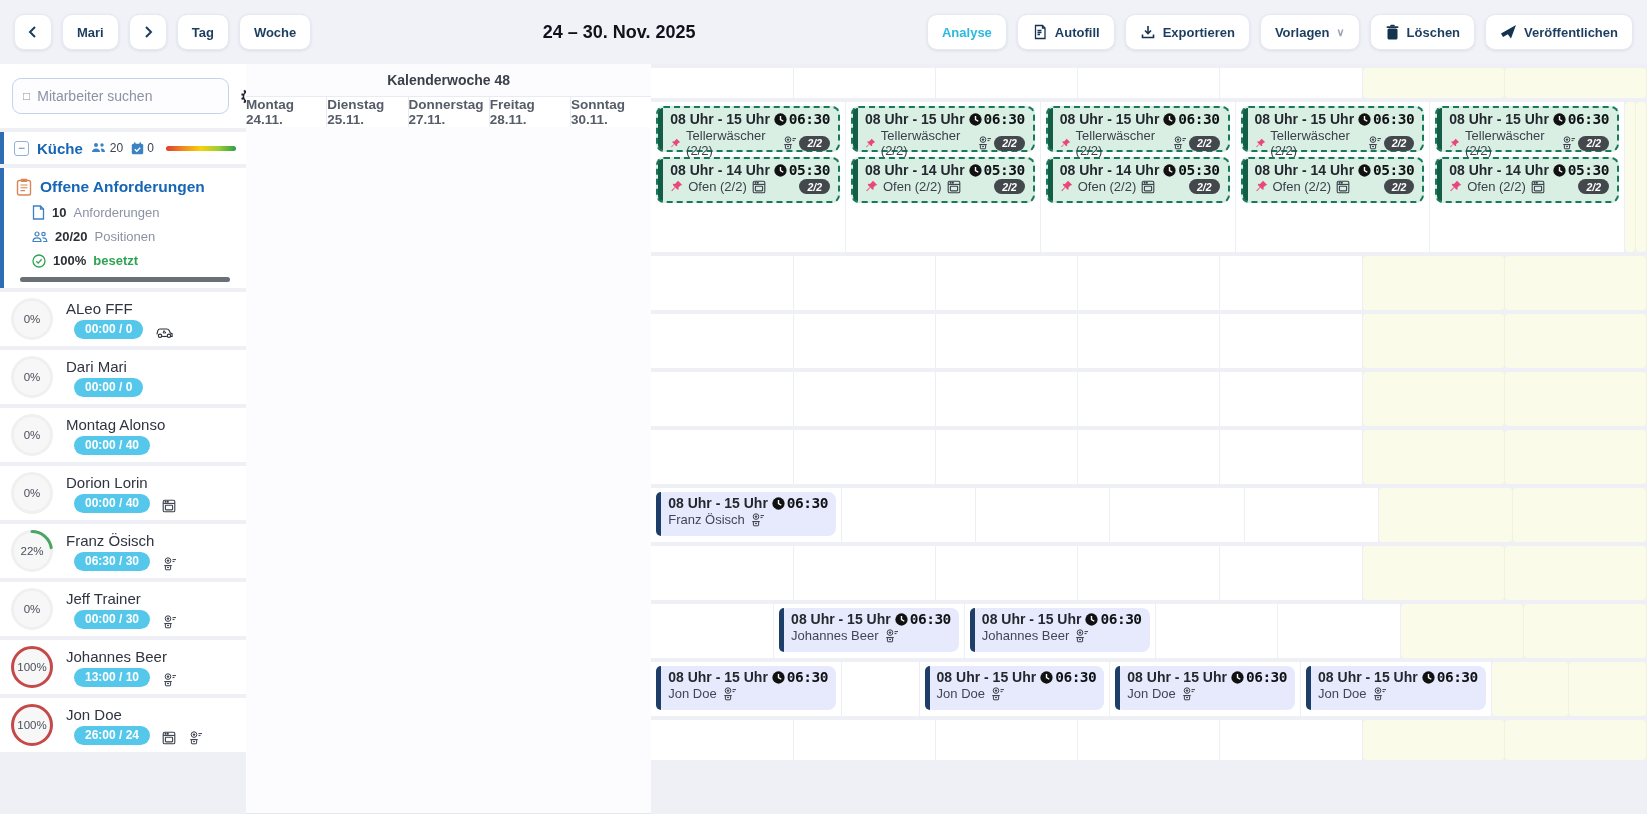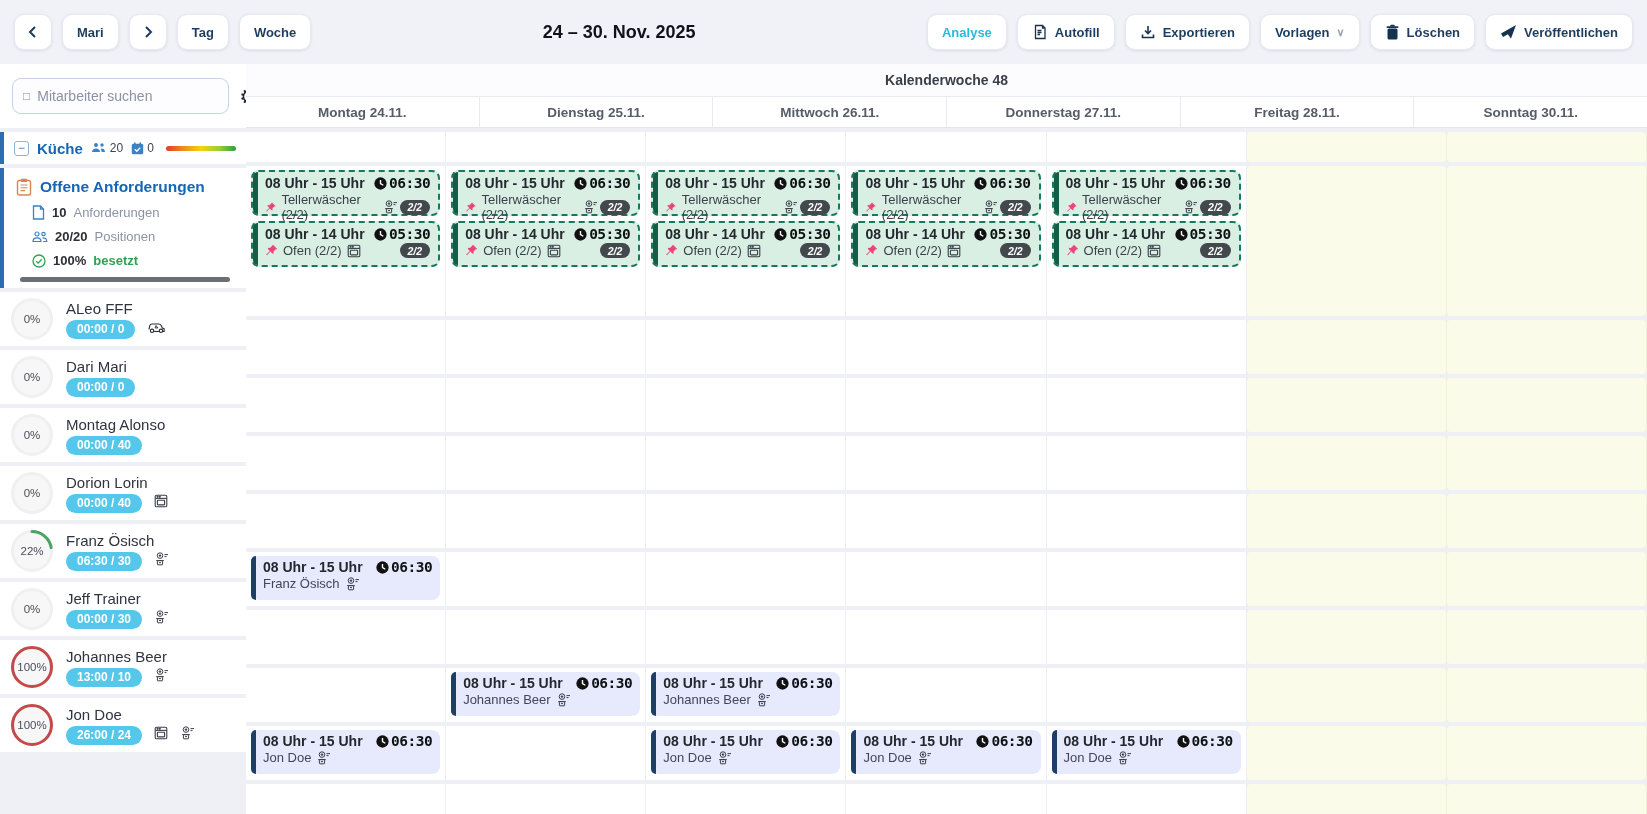--- a/index.html
+++ b/index.html
@@ -16,21 +16,21 @@
     box-shadow:0 1px 3px rgba(30,50,90,.10); font-size:13px; font-weight:600;
     color:#1c3d5f; cursor:pointer; white-space:nowrap; }
   .btn.sq { width:38px; justify-content:center; padding:0; }
   .btn .cyan { color:#2cb9de; }
   .chev { stroke:#1c3d5f; stroke-width:2; fill:none; }
   .dd-chev { color:#9aa3b2; font-size:11px; }
 
   
   .body { display:flex; height:750px; }
   .sidebar { width:246px; flex:0 0 246px; display:flex; flex-direction:column; }
-  .calendar { flex:1; display:flex; flex-direction:column; }
+  .calendar { flex:1; display:flex; flex-direction:row; }
 
   
   .search-block { height:64px; background:#fff; display:flex; align-items:center;
     gap:10px; padding:0 12px; }
   .search-input { flex:1; display:flex; align-items:center; gap:7px; height:36px;
     border:1px solid #c7d3e8; border-radius:9px; background:#fdfdff; padding:0 10px; }
   .search-input .glyph { color:#8a92a3; font-size:12px; }
   .search-input input { border:none; outline:none; background:transparent; flex:1;
     font-size:14px; color:#333; font-family:"Liberation Sans",sans-serif; }
   .search-input input::placeholder { color:#8a92a3; }
@@ -57,21 +57,21 @@
 
   .emp-list { flex:1; margin-top:4px; display:flex; flex-direction:column; gap:4px; }
   .emp-row { height:54px; background:#fff; display:flex; align-items:center;
     padding:0 10px; gap:12px; cursor:pointer; }
   .ring-wrap { position:relative; width:44px; height:44px; flex:0 0 44px; }
   .ring-wrap svg { position:absolute; inset:0; }
   .ring-label { position:absolute; inset:0; display:flex; align-items:center;
     justify-content:center; font-size:11.5px; color:#4a4f58; }
   .emp-main { display:flex; flex-direction:column; gap:3px; }
   .emp-name { font-size:15px; color:#2f3440; }
-  .emp-sub { display:flex; align-items:flex-start; gap:12px; }
+  .emp-sub { display:flex; align-items:flex-end; gap:12px;margin-left:8px; }
   .hours-pill { background:#55c7eb; color:#fff; font-weight:bold; font-size:12px;
     padding:2.5px 11px; border-radius:12px; }
   .emp-icon svg { display:block; }
 
   
   .cal-head { background:#fcfcfe; border-bottom:1px solid #e4e6ee; }
   .week-label { height:32px; display:flex; align-items:center; justify-content:center;
     font-size:14px; font-weight:bold; color:#3a3f4a; }
   .day-row { height:31px; display:flex; border-top:1px solid #e9ebf2; }
   .day-cell { flex:1; display:flex; align-items:center; justify-content:center;
@@ -423,21 +423,20 @@
         </div>
       </div>
   </aside>
 
   <main class="calendar">
     <div class="cal-head">
       <div class="week-label">Kalenderwoche 48</div>
       <div class="day-row" id="day-row">
           <div class="day-cell">Montag 24.11.</div>
           <div class="day-cell">Dienstag 25.11.</div>
-          <div class="day-cell">Mittwoch 26.11.</div>
           <div class="day-cell">Donnerstag 27.11.</div>
           <div class="day-cell">Freitag 28.11.</div>
           <div class="day-cell weekend">Sonntag 30.11.</div>
         </div>
     </div>
     <div class="grid" id="grid">
         <div class="grow" style="height: 30px;">
           <div class="gcell"></div>
           <div class="gcell"></div>
           <div class="gcell"></div>

